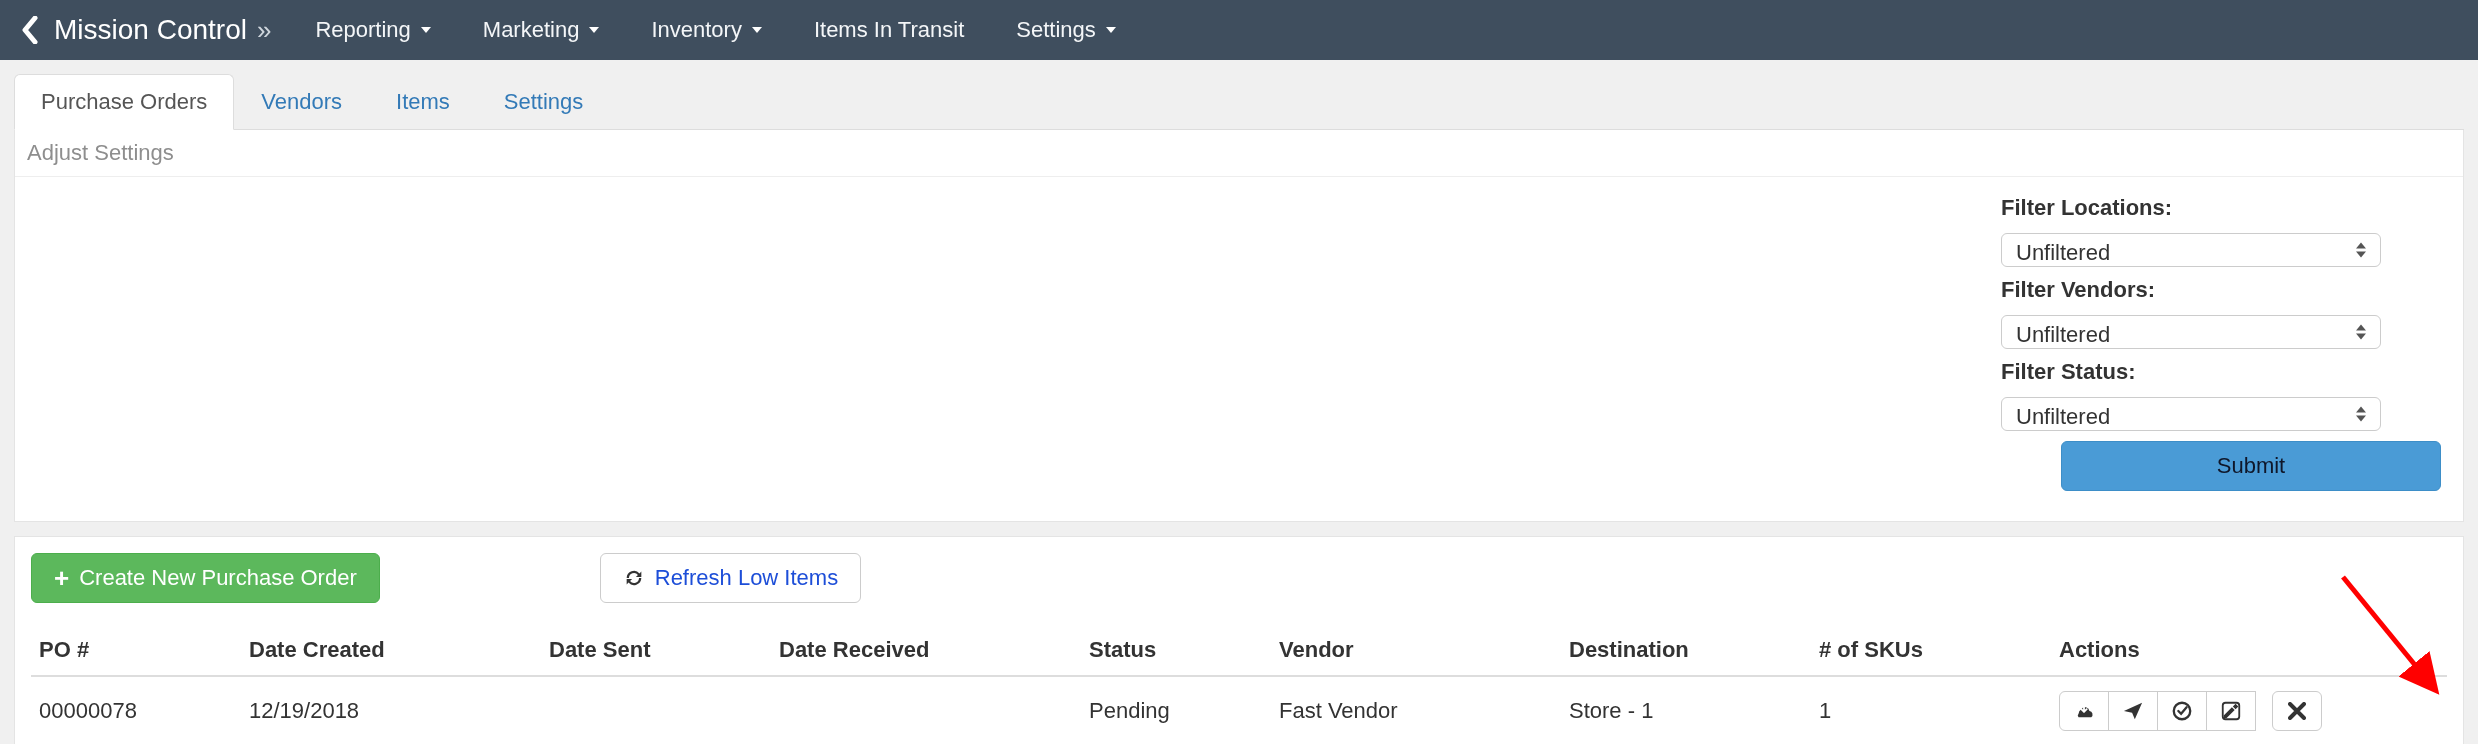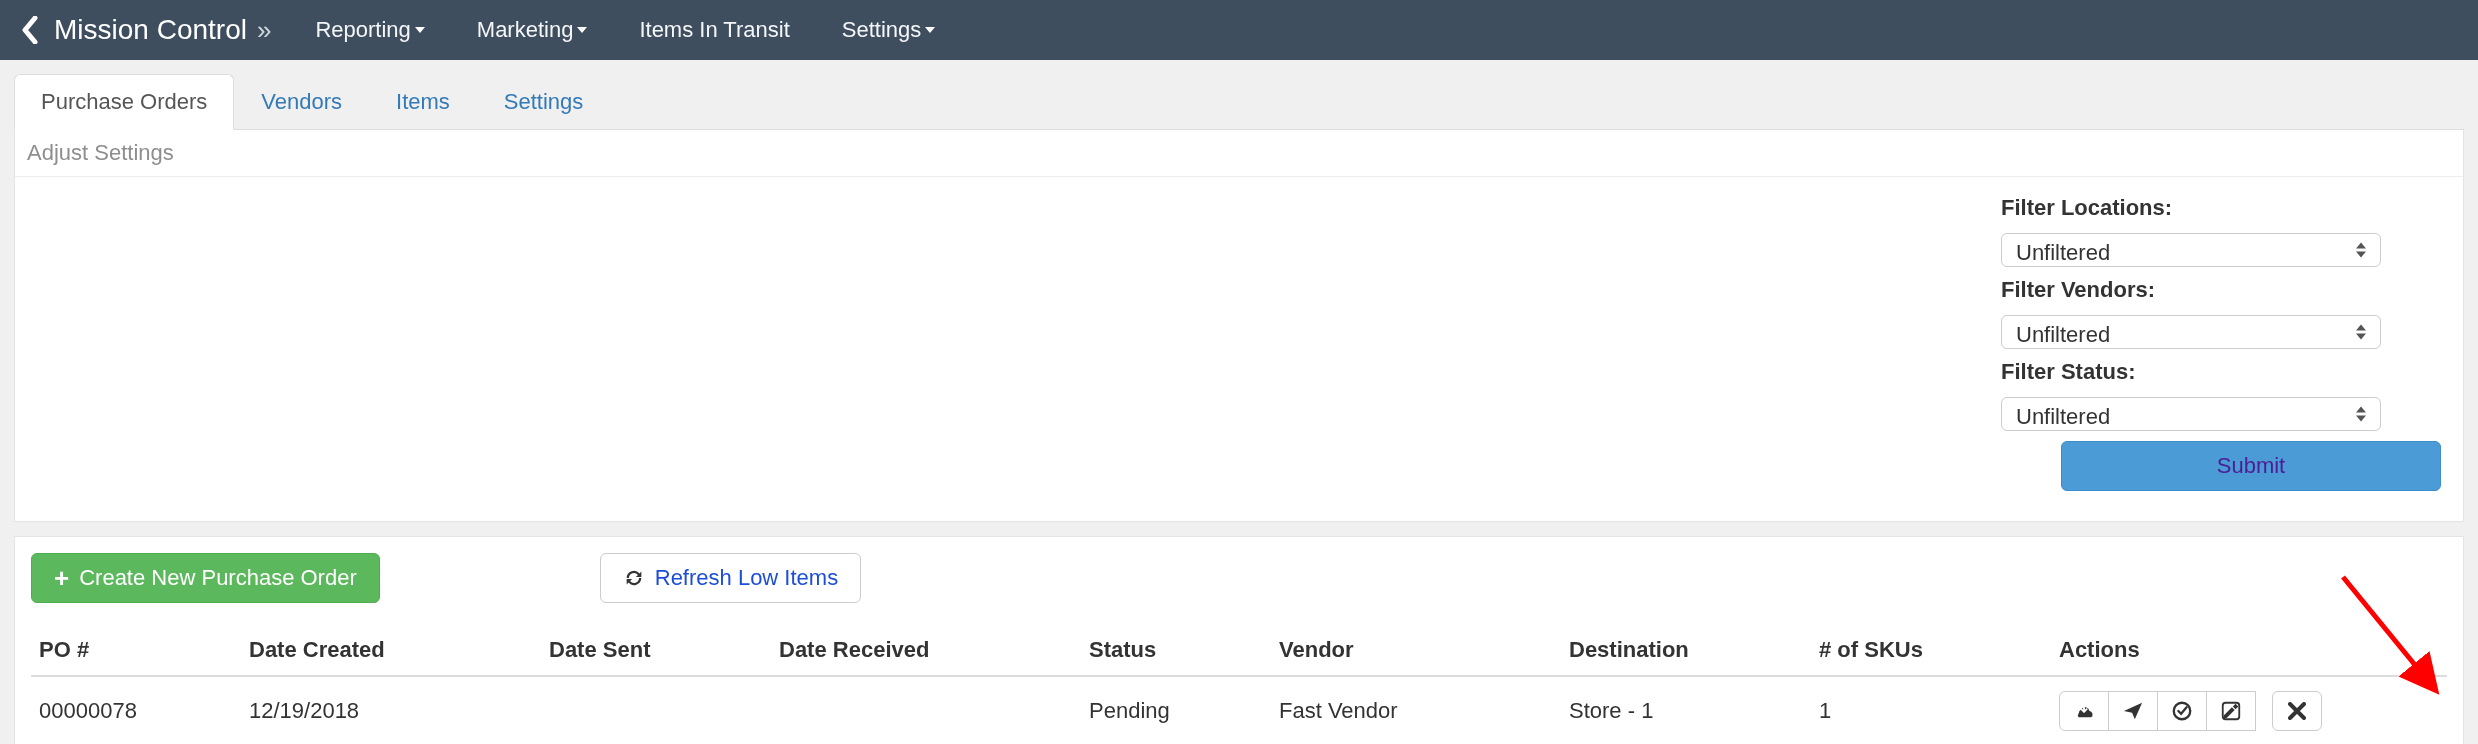--- a/index.html
+++ b/index.html
@@ -33,20 +33,21 @@
     align-items: center;
     gap: 10px;
   }
   .nav-brand .raquo { color: #cfd6dd; font-size: 26px; }
   .nav-item {
     padding: 0 26px;
     font-size: 22px;
     color: #f4f6f8;
     display: flex;
     align-items: center;
+    gap: 6px;
     cursor: pointer;
     height: 100%;
   }
   .caret {
     display: inline-block;
     width: 0; height: 0;
     border-left: 5px solid transparent;
     border-right: 5px solid transparent;
     border-top: 6px solid #fff;
     margin-left: 4px;
@@ -138,21 +139,21 @@
     display: inline-flex;
     align-items: center;
     gap: 10px;
     border-radius: 6px;
     cursor: pointer;
     font-size: 22px;
     border: 1px solid transparent;
     height: 50px;
     padding: 0 22px;
   }
-  .btn-primary { background: #4a9bd6; color: #4c1d95; border-color: #3d8ec8; }
+  .btn-primary { background: #4a9bd6; color: #0f172a; border-color: #3d8ec8; }
   .btn-success { background: #5cb85c; color: #fff; border-color: #4cae4c; }
   .btn-default { background: #fff; color: #1d4ed8; border-color: #ccc; }
 
   .table-panel {
     margin: 14px;
     background: #fff;
     border: 1px solid #e4e4e4;
     padding: 16px 16px 0 16px;
   }
   .table-actions {
@@ -214,20 +215,24 @@
   <div class="nav-brand">
     <span>Mission Control</span>
     <span class="raquo">»</span>
   </div>
   <div class="nav-item">
     <span>Reporting</span>
     <span class="caret"></span>
   </div>
   <div class="nav-item">
     <span>Marketing</span>
+    <span class="caret"></span>
+  </div>
+  <div class="nav-item">
+    <span>Inventory</span>
     <span class="caret"></span>
   </div>
   <div class="nav-item">
     <span>Items In Transit</span>
   </div>
   <div class="nav-item">
     <span>Settings</span>
     <span class="caret"></span>
   </div>
 </div>

